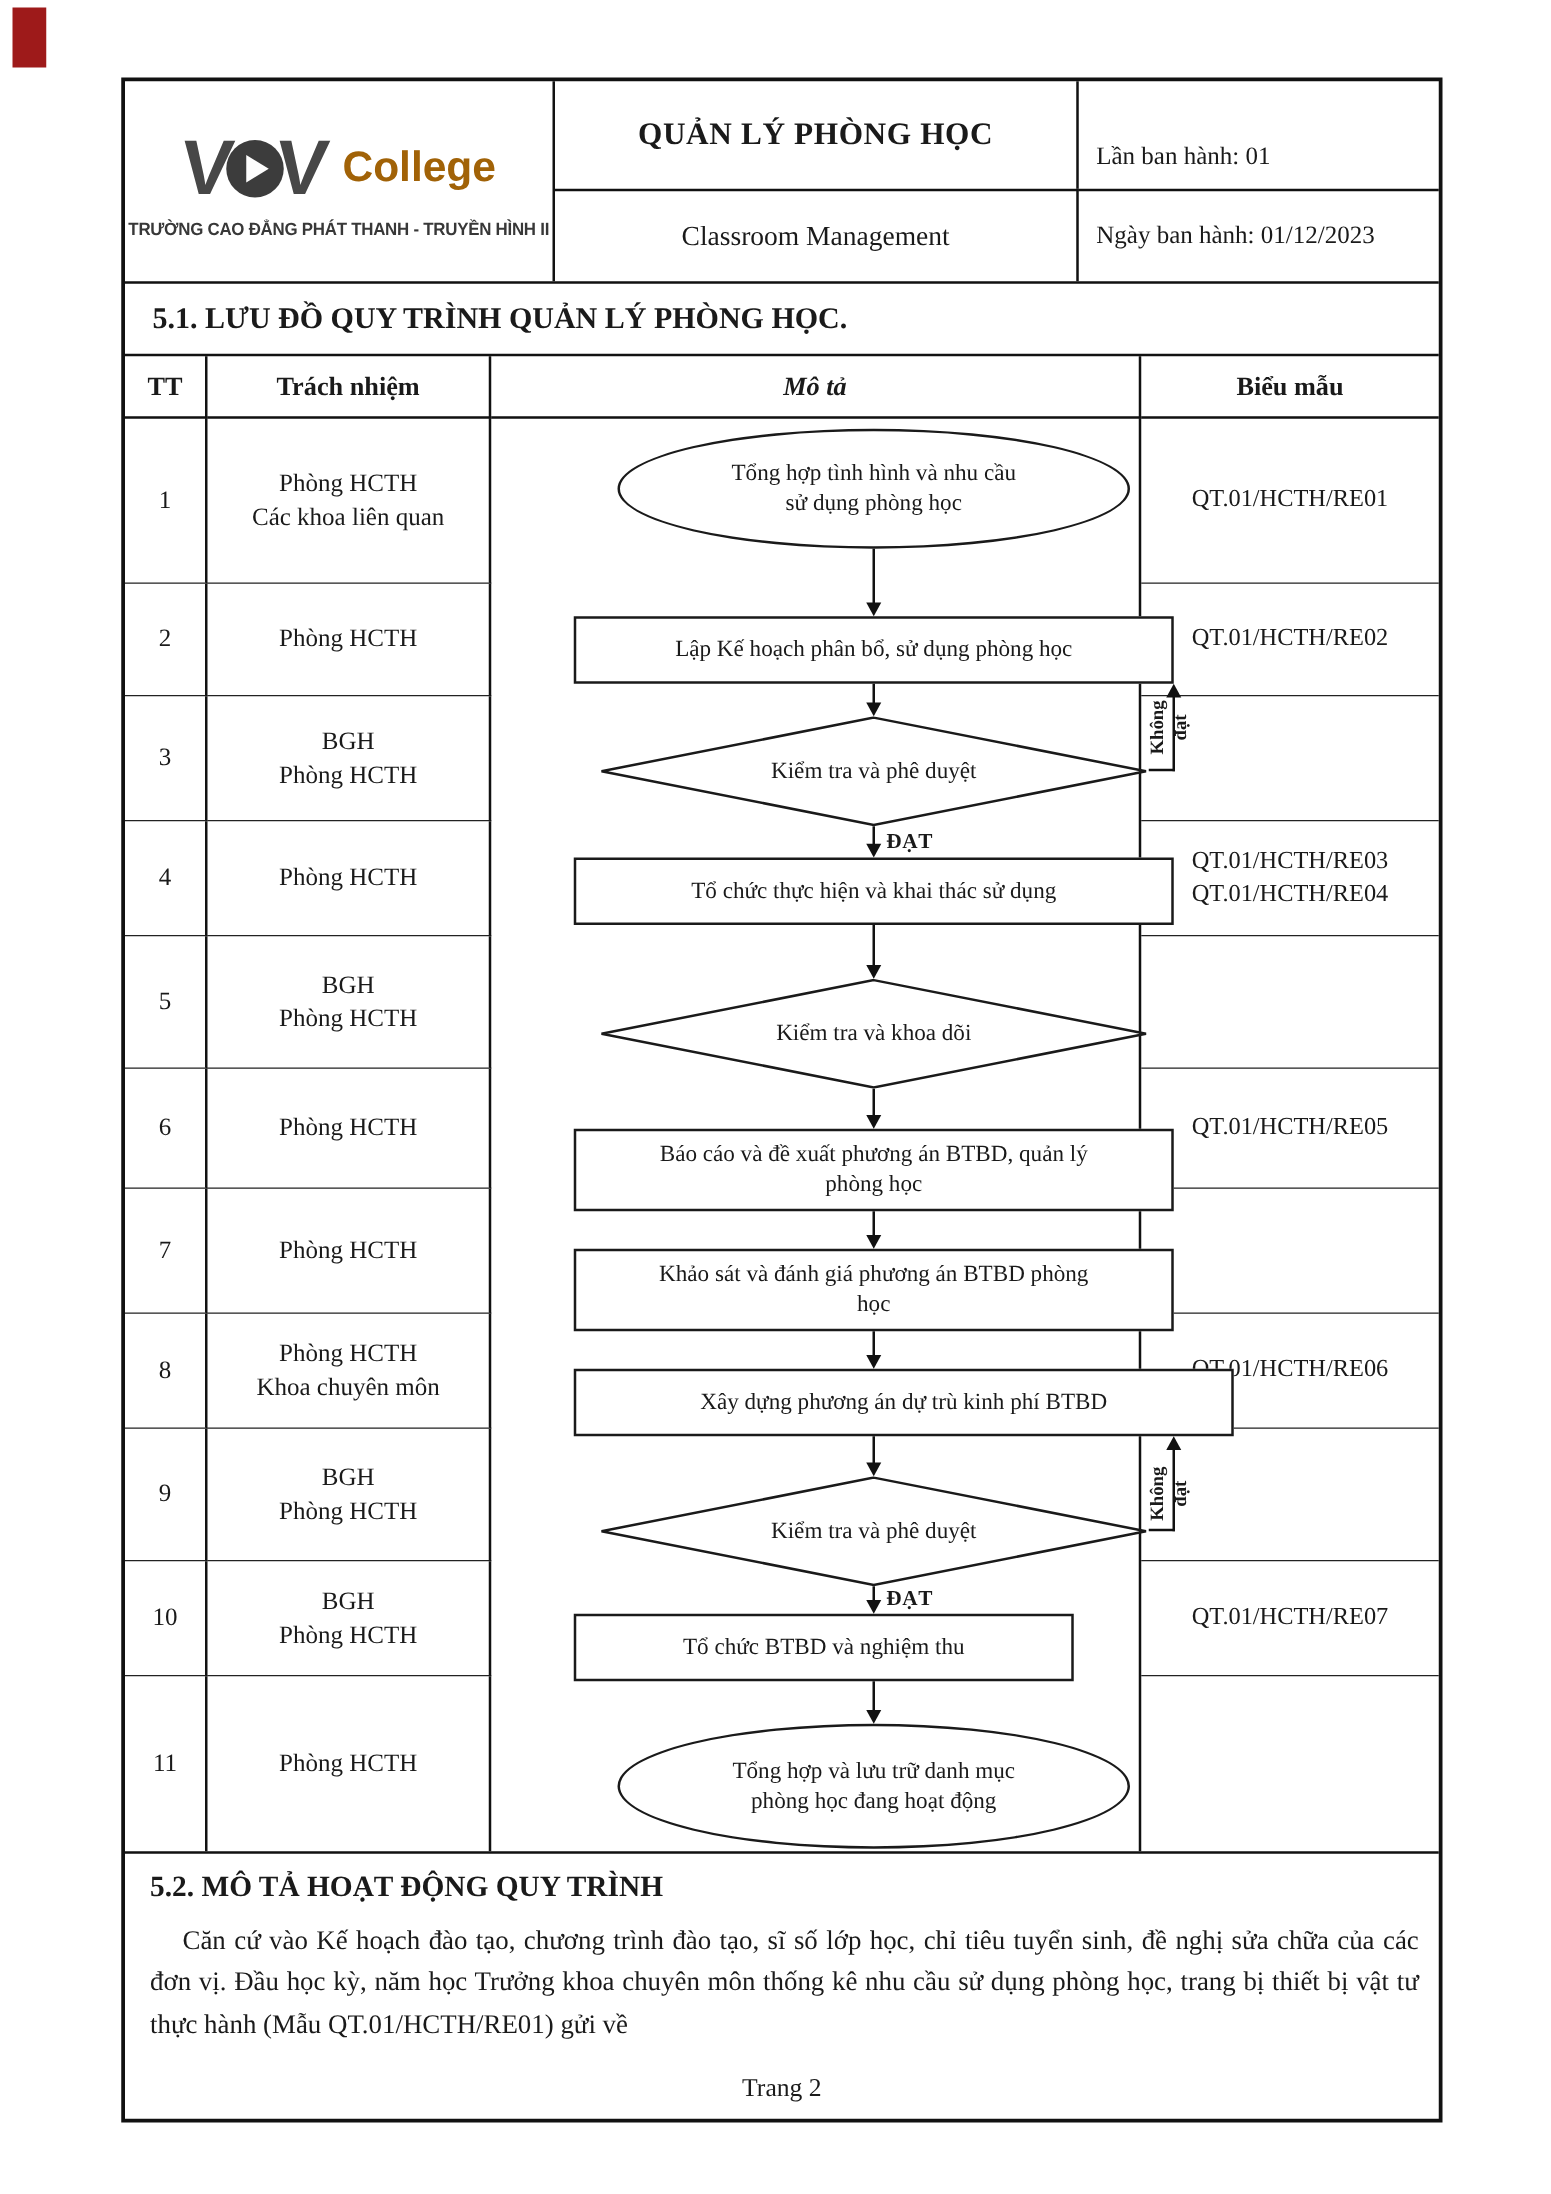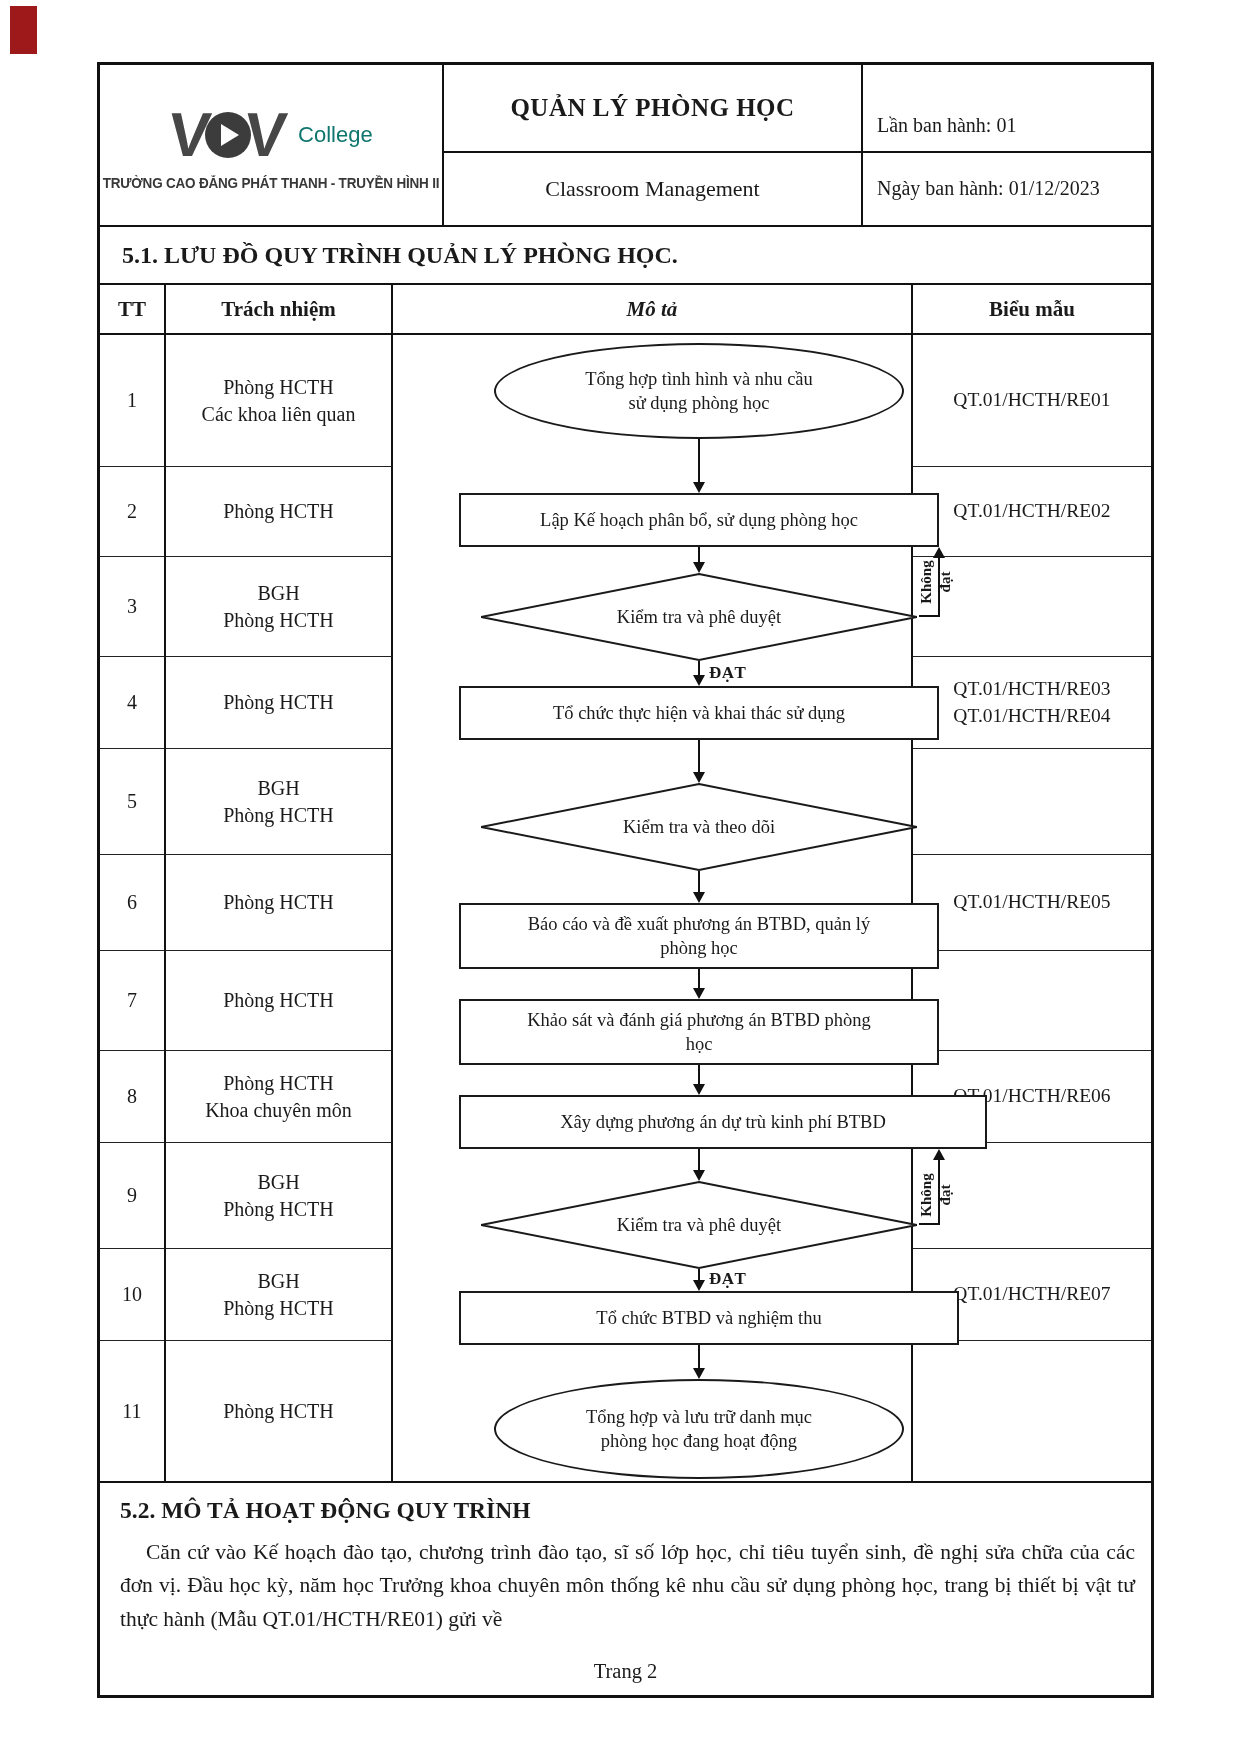--- a/index.html
+++ b/index.html
@@ -13,21 +13,21 @@
     position:absolute;left:97px;top:62px;width:1051px;
     border:3px solid #111;background:#fff;box-sizing:content-box;
   }
   
   .head-band{display:grid;grid-template-columns:344px 419px 288px;grid-template-rows:86px 74px;border-bottom:2px solid #111;}
   .logo-cell{grid-row:1 / span 2;border-right:2px solid #111;display:flex;flex-direction:column;align-items:center;justify-content:center;padding-top:4px;}
   .logo-row{display:flex;align-items:center;}
   .logo-v{font-family:"Liberation Sans","DejaVu Sans",sans-serif;font-weight:bold;font-size:62px;line-height:1;color:#474747;transform:skewX(-6deg);}
   .logo-play{width:46px;height:46px;border-radius:50%;background:#3c3c3c;display:flex;align-items:center;justify-content:center;margin:0 -6px;position:relative;z-index:1;}
   .logo-play .tri{width:0;height:0;border-top:11px solid transparent;border-bottom:11px solid transparent;border-left:18px solid #fdfdfd;margin-left:5px;}
-  .logo-college{font-family:"Liberation Sans","DejaVu Sans",sans-serif;font-weight:normal;font-size:22px;color:#0f766e;margin-left:12px;letter-spacing:0px;}
+  .logo-college{font-family:"Liberation Sans","DejaVu Sans",sans-serif;font-weight:bold;font-size:34px;color:#a16207;margin-left:12px;letter-spacing:0px;}
   .logo-sub{font-family:"Liberation Sans","DejaVu Sans",sans-serif;font-weight:bold;font-size:13.5px;color:#383838;margin-top:10px;letter-spacing:-0.2px;transform:scaleY(1.05);white-space:nowrap;}
   .title-vi{grid-column:2;grid-row:1;border-right:2px solid #111;display:flex;align-items:center;justify-content:center;font-weight:bold;font-size:25px;letter-spacing:0.5px;}
   .title-en{grid-column:2;grid-row:2;border-right:2px solid #111;border-top:2px solid #111;display:flex;align-items:center;justify-content:center;font-size:22px;}
   .issue-no{grid-column:3;grid-row:1;display:flex;align-items:flex-end;padding:0 0 14px 14px;font-size:20px;}
   .issue-date{grid-column:3;grid-row:2;border-top:2px solid #111;display:flex;align-items:flex-start;padding:24px 0 0 14px;font-size:20px;}
   
   .s51{height:56px;border-bottom:2px solid #111;display:flex;align-items:center;padding-left:22px;font-weight:bold;font-size:24px;}
   
   .proc-grid{
     display:grid;
@@ -161,39 +161,39 @@
           </svg>
         <span class="dtext">Kiểm tra và phê duyệt</span>
       </div>
 
       <div class="shape rect" style="left:20px;top:351px;width:480px;height:54px;">Tổ chức thực hiện và khai thác sử dụng</div>
 
       <div class="shape diamond" style="left:40px;top:448px;width:440px;height:88px;">
         <svg viewBox="0 0 200 80" preserveAspectRatio="none" aria-hidden="true">
             <polygon points="100,1 199,40 100,79 1,40" fill="#ffffff" stroke="#1a1a1a" stroke-width="2" vector-effect="non-scaling-stroke"></polygon>
           </svg>
-        <span class="dtext">Kiểm tra và theo dõi</span>
+        <span class="dtext">Kiểm tra và khoa dõi</span>
       </div>
 
       <div class="shape rect" style="left:20px;top:568px;width:480px;height:66px;">Báo cáo và đề xuất phương án BTBD,  quản lý
 phòng học</div>
 
       <div class="shape rect" style="left:20px;top:664px;width:480px;height:66px;">Khảo sát và đánh giá phương án BTBD phòng
 học</div>
 
       <div class="shape rect" style="left:20px;top:760px;width:528px;height:54px;">Xây dựng phương án dự trù kinh phí BTBD</div>
 
       <div class="shape diamond" style="left:40px;top:846px;width:440px;height:88px;">
         <svg viewBox="0 0 200 80" preserveAspectRatio="none" aria-hidden="true">
             <polygon points="100,1 199,40 100,79 1,40" fill="#ffffff" stroke="#1a1a1a" stroke-width="2" vector-effect="non-scaling-stroke"></polygon>
           </svg>
         <span class="dtext">Kiểm tra và phê duyệt</span>
       </div>
 
-      <div class="shape rect" style="left:20px;top:956px;width:500px;height:54px;">Tổ chức BTBD và nghiệm thu</div>
+      <div class="shape rect" style="left:20px;top:956px;width:400px;height:54px;">Tổ chức BTBD và nghiệm thu</div>
 
       <div class="shape ellipse" style="left:55px;top:1044px;width:410px;height:100px;padding:0 30px;">Tổng hợp và lưu trữ danh mục
 phòng học đang hoạt động</div>
 
       <div class="arr down" style="left:260px;top:104px;height:54px;">
           <i class="ln"></i>
           <i class="hd"></i>
         </div>
       <div class="arr down" style="left:260px;top:212px;height:26px;">
           <i class="ln"></i>

